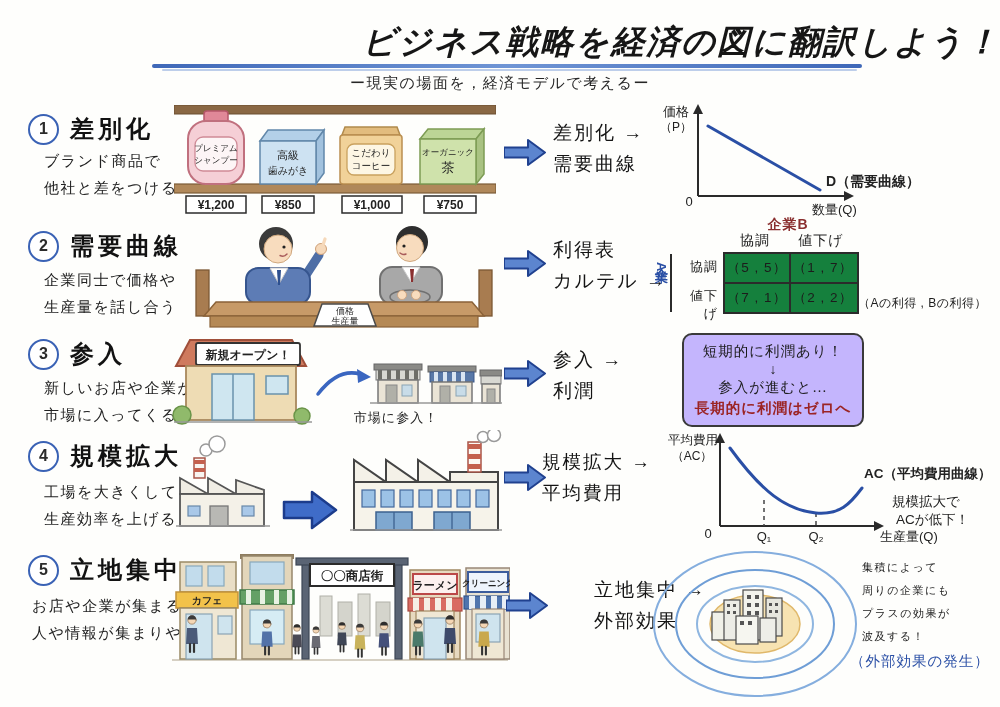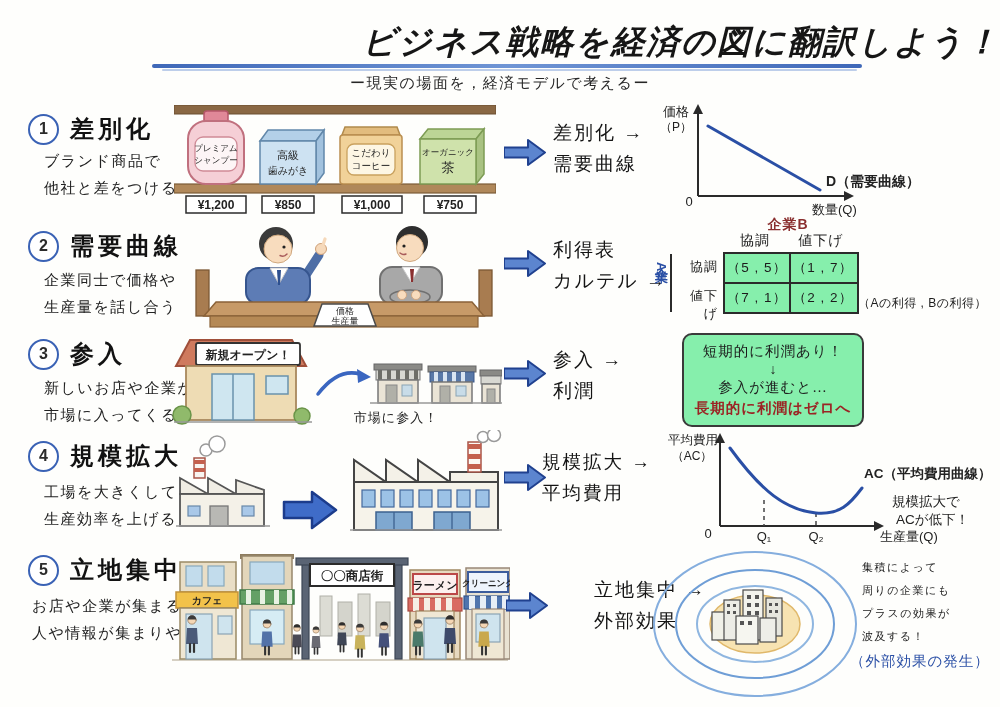--- a/index.html
+++ b/index.html
@@ -18,31 +18,31 @@
   .num-circle{display:inline-flex;width:27px;height:27px;border:2.2px solid #3a62b5;
     border-radius:50%;align-items:center;justify-content:center;font-size:16px;
     font-weight:600;color:#2b2b2b;background:#fff;}
   .row-heading{font-size:24px;font-weight:700;letter-spacing:4px;margin-left:11px;color:#121212;}
   .left-desc{position:absolute;left:44px;font-size:15px;line-height:27px;
     letter-spacing:1.5px;color:#222;}
   .mapping{position:absolute;font-size:19px;line-height:31px;letter-spacing:2px;color:#141414;}
   .illus,.graph,.blk-arrow{position:absolute;}
   svg text{font-family:"Liberation Sans",sans-serif;fill:#222;}
   .ta{text-anchor:middle;}
-  .note-box{position:absolute;left:682px;top:3px;width:178px;height:90px;background:#86efac;
+  .note-box{position:absolute;left:682px;top:3px;width:178px;height:90px;background:#c4b5fd;
     border:2px solid #3a3a3a;border-radius:10px;display:flex;flex-direction:column;
     align-items:center;justify-content:center;text-align:center;font-family:Liberation Serif, serif;}
   .nb-line{font-size:14.5px;letter-spacing:1px;line-height:21px;}
   .nb-arrow{font-size:14px;line-height:15px;}
   .nb-red{color:#9b2424;font-weight:700;}
   .payoff{position:absolute;left:646px;top:0;width:354px;height:112px;}
   .pt-firmb{position:absolute;left:116px;top:-2px;width:52px;text-align:center;
     color:#8a2f2f;font-size:14px;font-weight:600;letter-spacing:1px;}
   .pt-colh{position:absolute;top:14px;width:52px;text-align:center;font-size:14px;letter-spacing:1px;}
-  .pt-box{position:absolute;left:77px;top:34px;width:132px;height:58px;border:2px solid #2b2b2b;background:#86efac;}
+  .pt-box{position:absolute;left:77px;top:34px;width:132px;height:58px;border:2px solid #2b2b2b;background:#15803d;}
   .pt-vline{position:absolute;left:64px;top:0;width:2px;height:100%;background:#2b2b2b;}
   .pt-hline{position:absolute;left:0;top:28px;width:100%;height:2px;background:#2b2b2b;}
   .pt-cell{position:absolute;width:64px;height:28px;display:flex;align-items:center;
     justify-content:center;font-size:13.5px;letter-spacing:1px;}
   .pt-rowh{position:absolute;left:30px;width:42px;text-align:right;font-size:13px;letter-spacing:1px;}
   .pt-firma{position:absolute;left:6px;top:40px;writing-mode:vertical-rl;letter-spacing:2px;
     color:#2a4fa5;font-size:13px;font-weight:600;}
   .pt-sideline{position:absolute;left:24px;top:36px;width:2px;height:58px;background:#2b2b2b;}
   .pt-note{position:absolute;left:212px;top:77px;font-size:12px;white-space:nowrap;letter-spacing:.5px;}
   .effect-notes{position:absolute;left:862px;top:10px;font-size:11px;line-height:23px;

